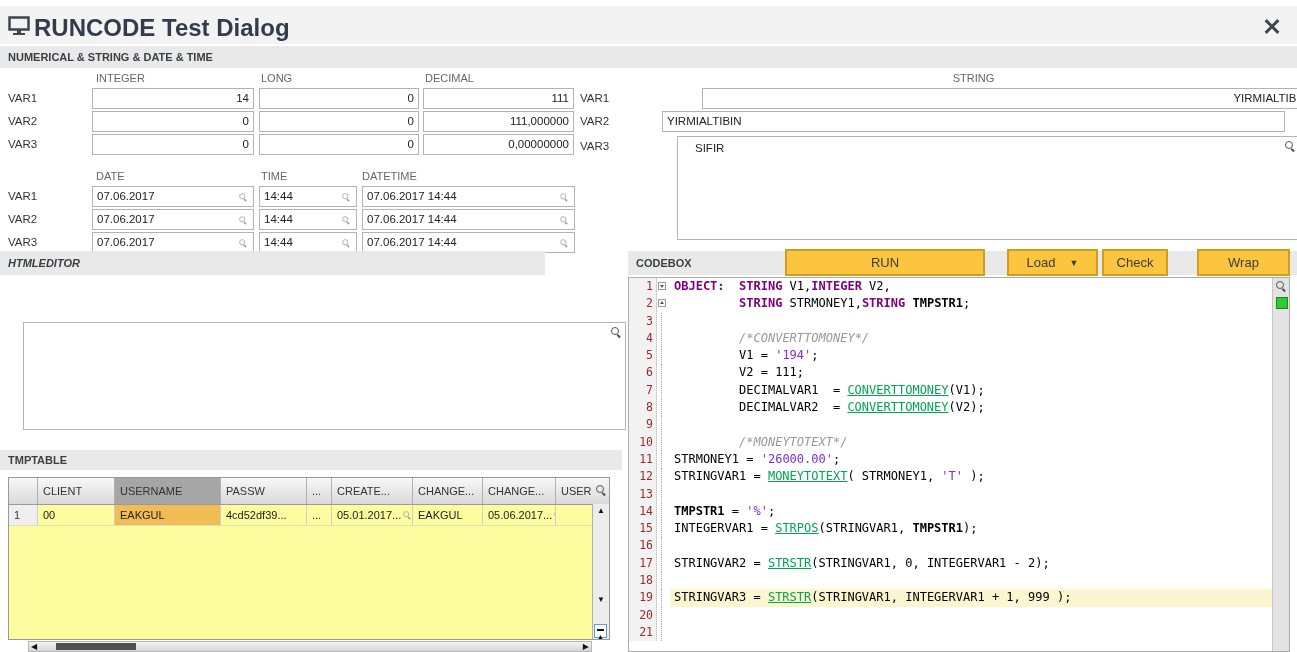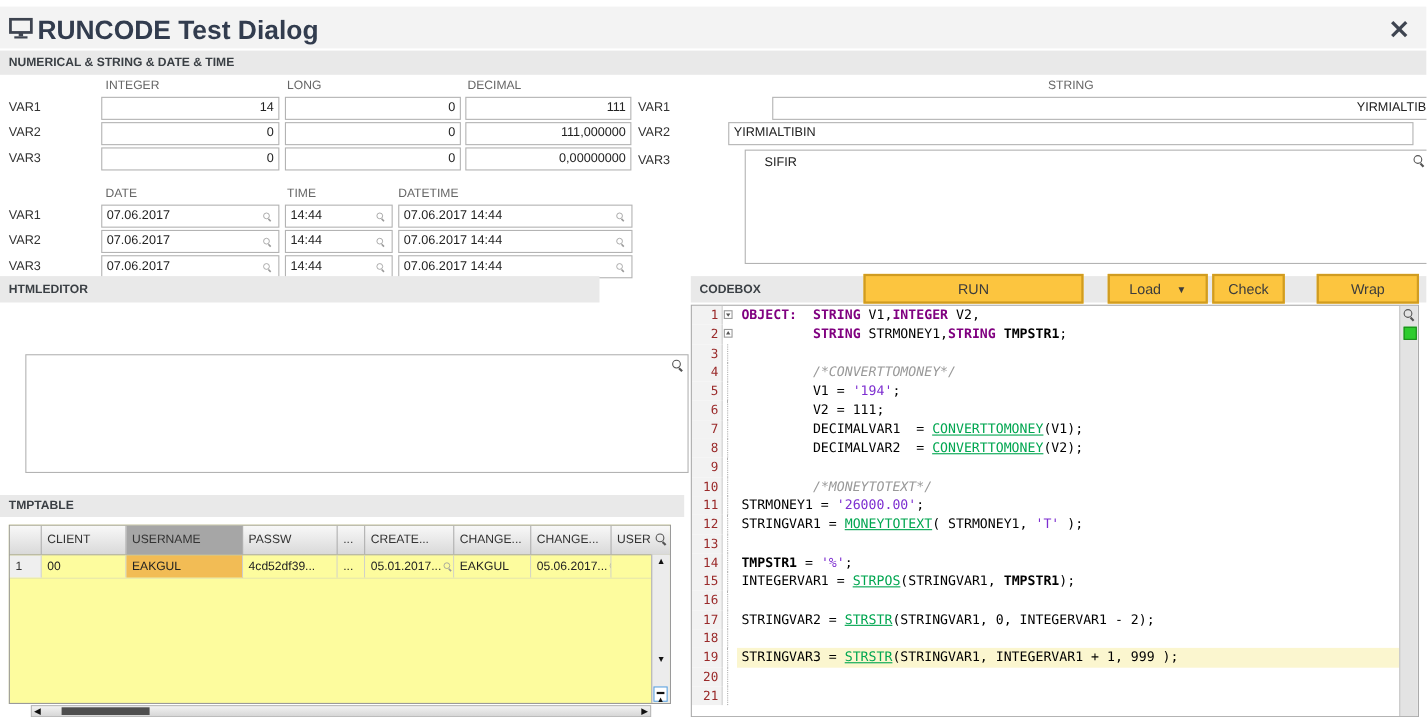--- a/index.html
+++ b/index.html
@@ -198,21 +198,21 @@
     </div>
   <div class="ibox" style="left:259px;top:232px;width:98px;justify-content:space-between;">
       <span>14:44</span>
       <span class="mag sm lt"></span>
     </div>
   <div class="ibox" style="left:362px;top:232px;width:213px;justify-content:space-between;">
       <span>07.06.2017 14:44</span>
       <span class="mag sm lt"></span>
     </div>
 
-  <div class="band" style="left:0;top:251px;width:545px;height:24px;">
+  <div class="band" style="left:0;top:251px;width:545px;height:24px;font-style:italic;">
     <span>HTMLEDITOR</span>
   </div>
   <div class="tarea" style="left:8px;top:322px;width:603px;height:108px;">
     <span></span>
     <span class="mag corner-mag"></span>
   </div>
 
   <div class="band" style="left:0;top:450px;width:622px;height:20px;">
     <span>TMPTABLE</span>
   </div>

